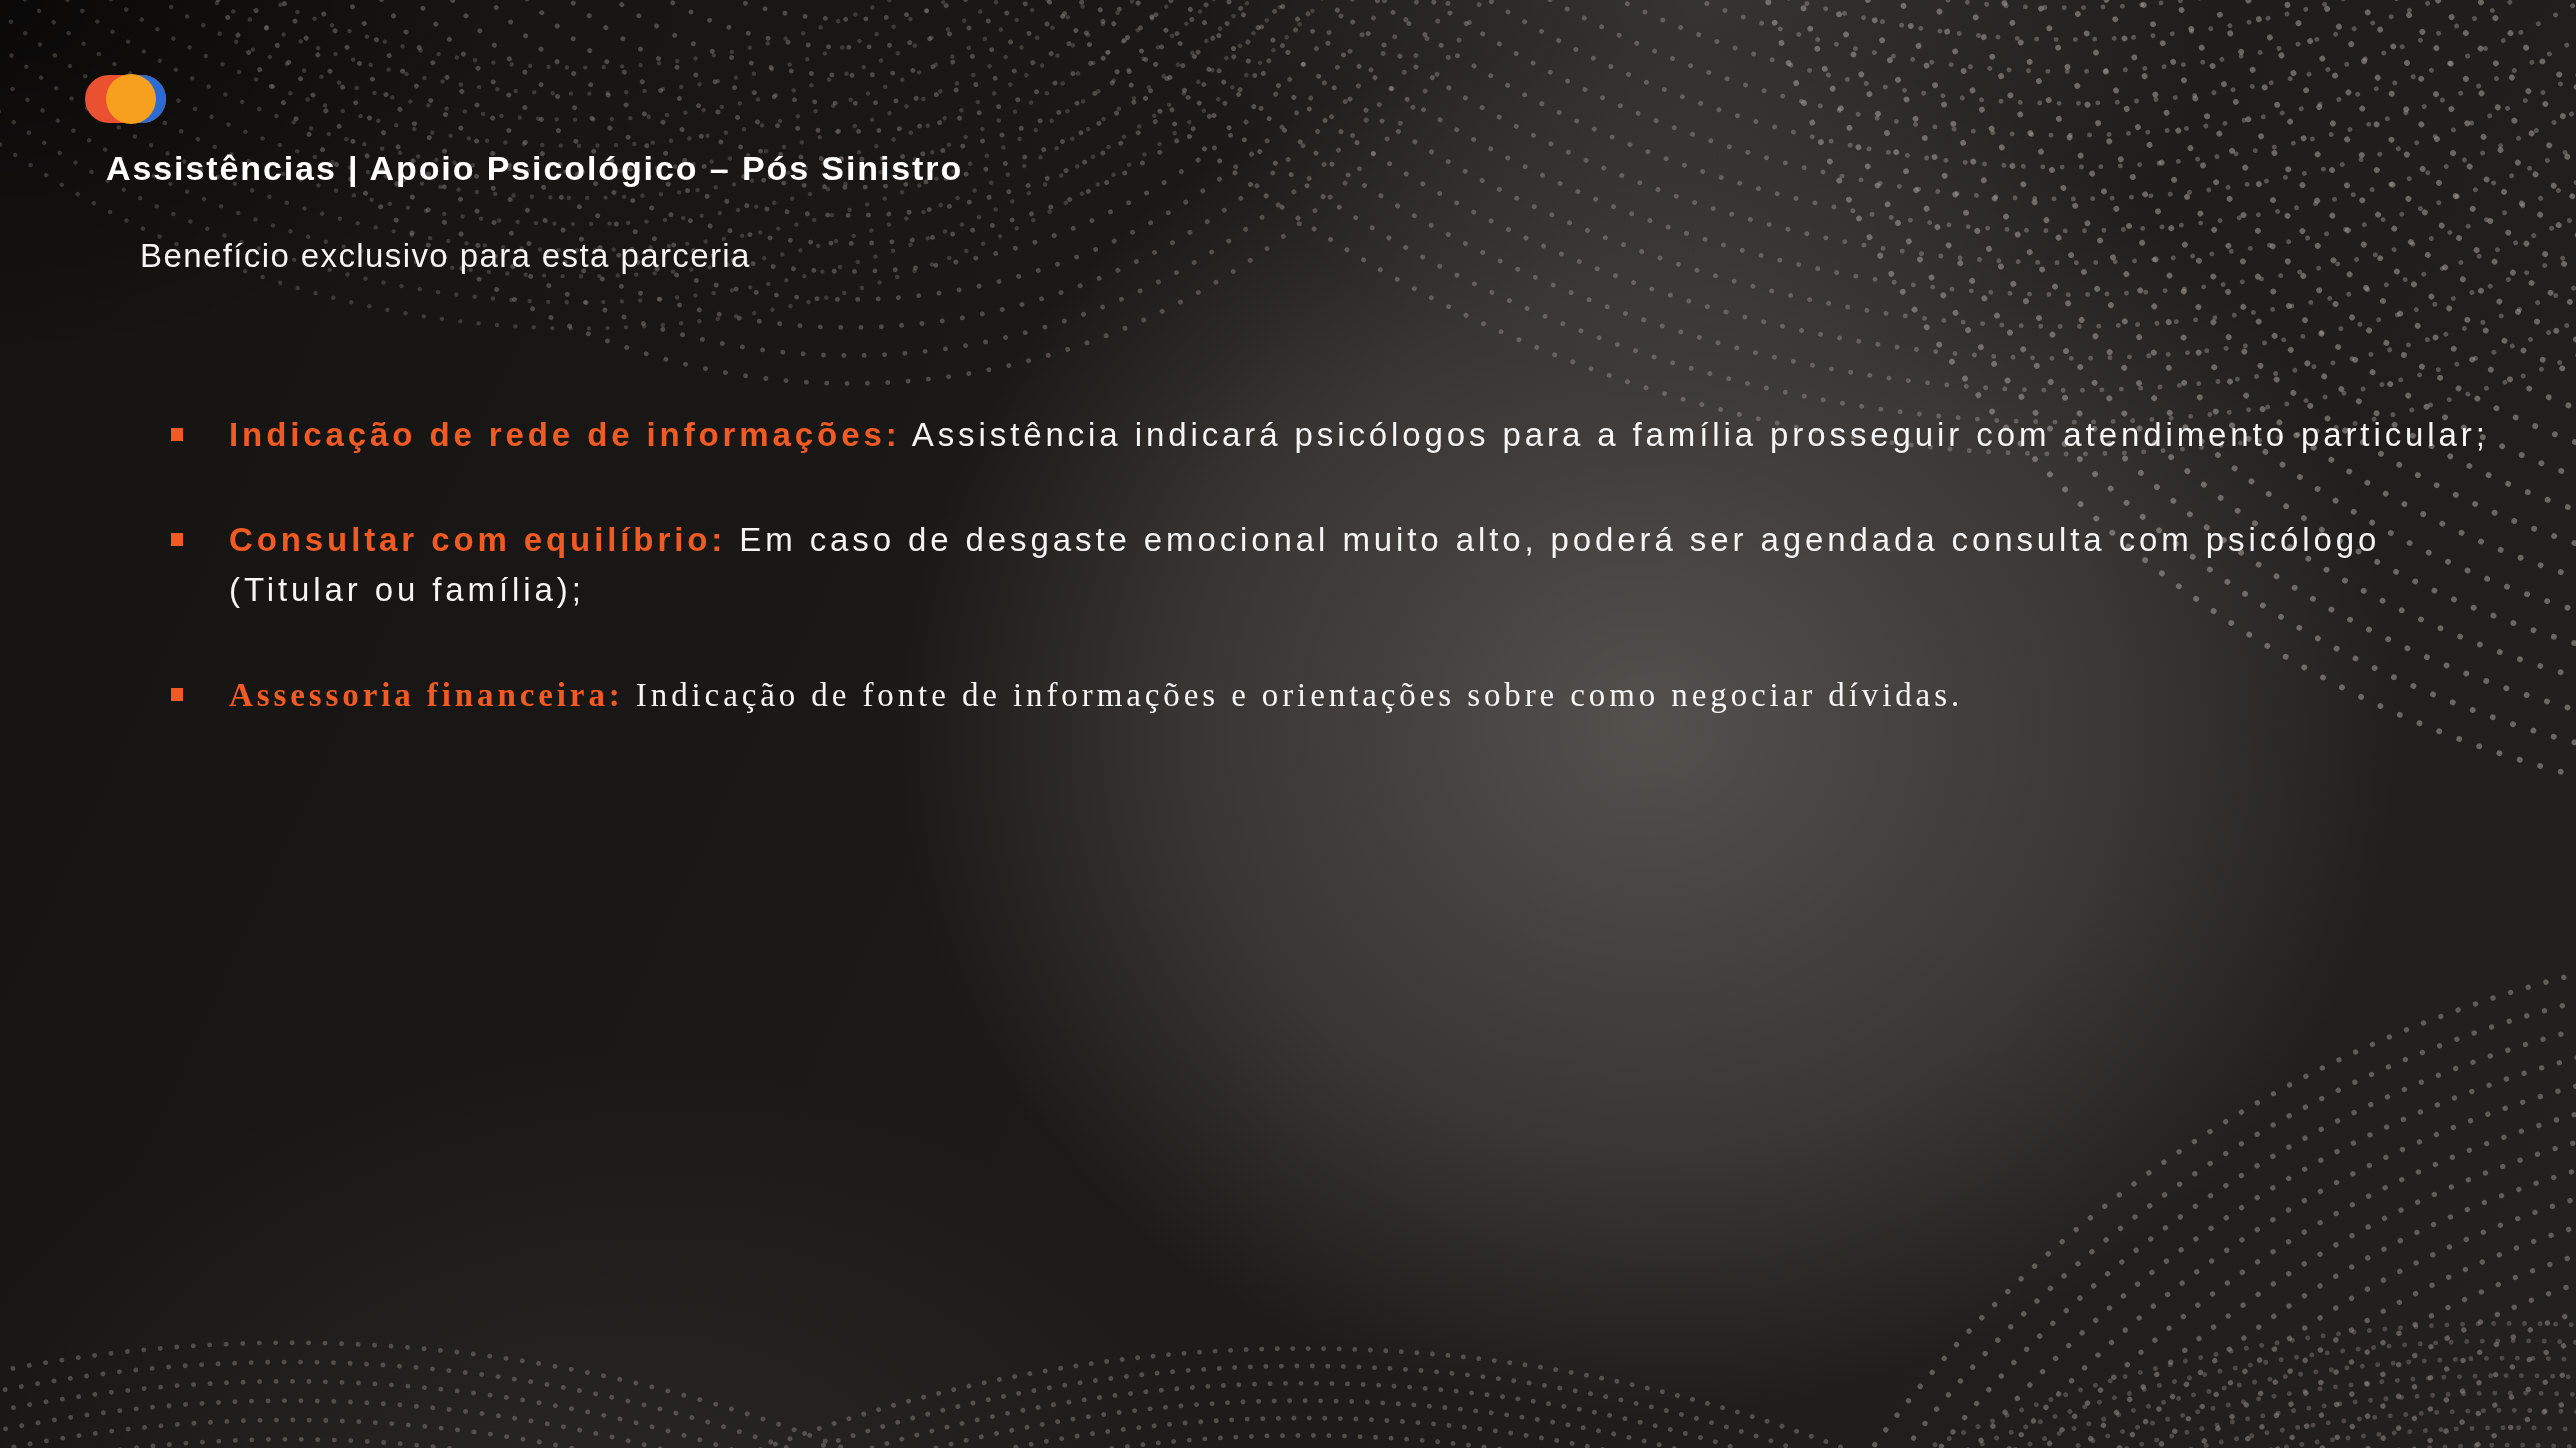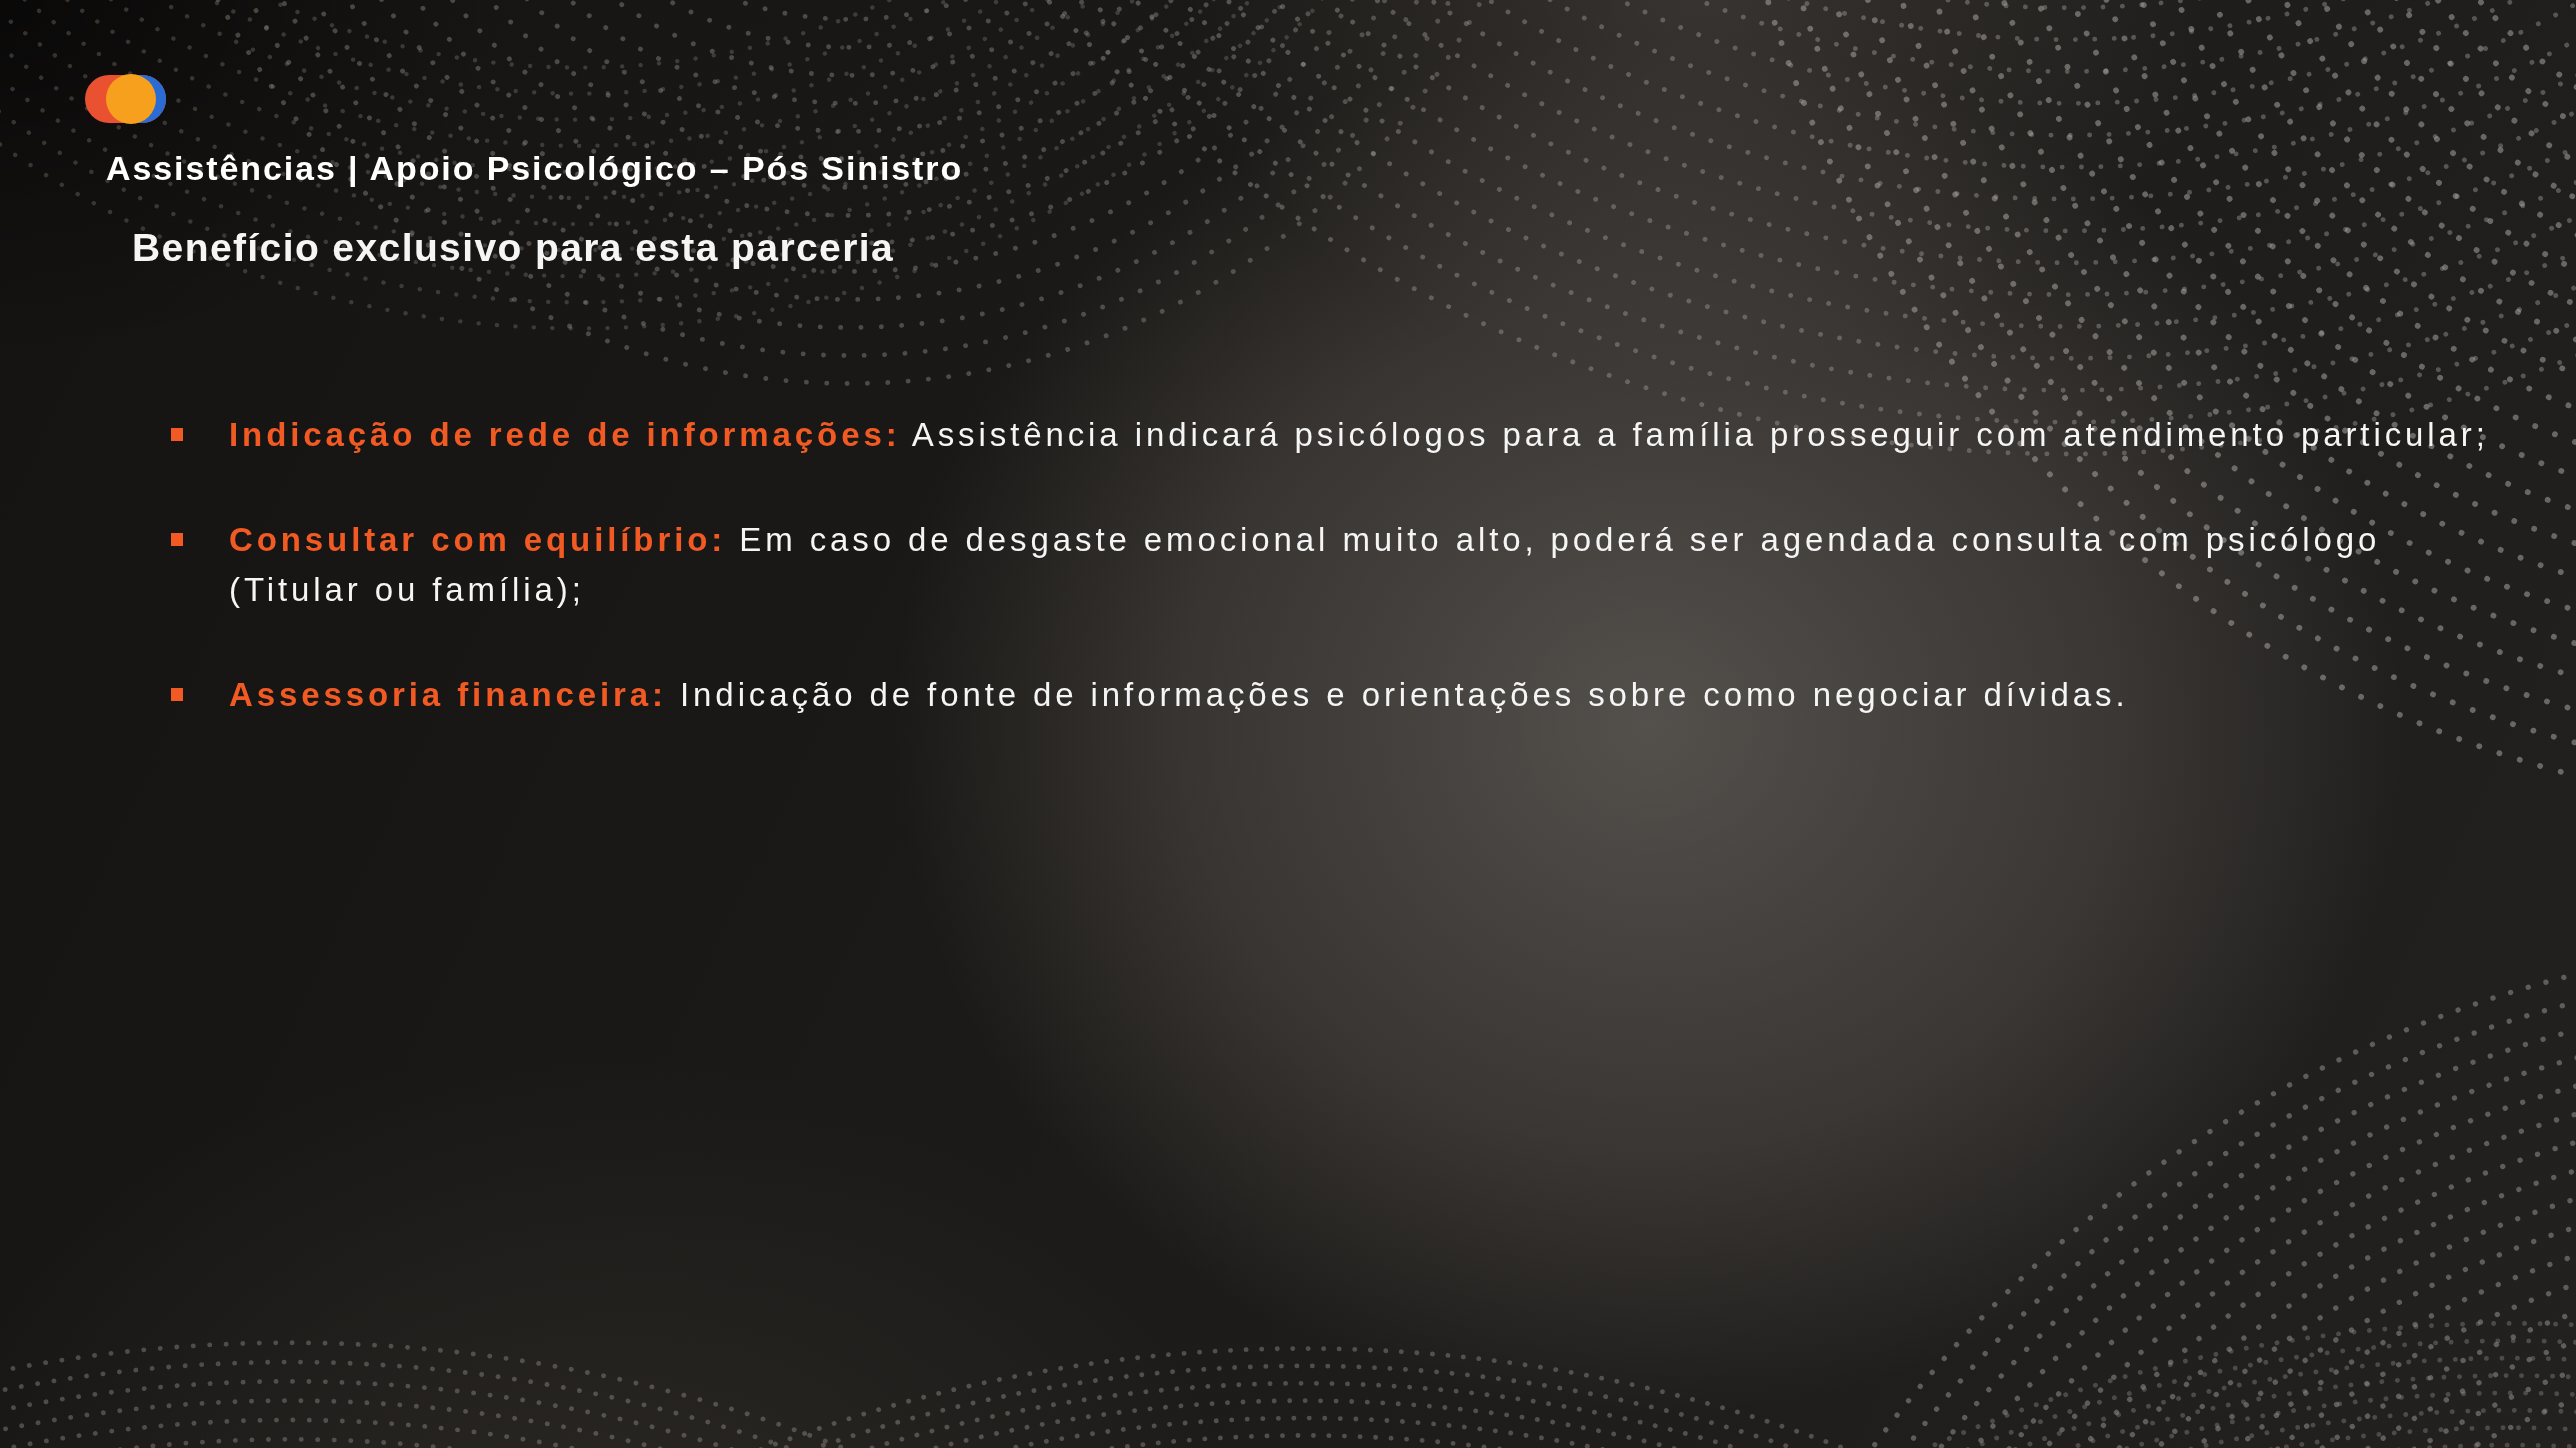--- a/index.html
+++ b/index.html
@@ -25,31 +25,31 @@
   .waves{position:absolute;inset:0;width:100%;height:100%;display:block;}
   .logo{position:absolute;left:85px;top:75px;width:81px;height:48px;}
   .logo .pill{position:absolute;left:0;top:0;width:81px;height:48px;border-radius:24px;background:var(--logo-red);}
   .logo .dot-blue{position:absolute;right:0;top:0;width:48px;height:48px;border-radius:50%;background:var(--logo-blue);}
   .logo .dot-orange{position:absolute;left:21px;top:-1px;width:50px;height:50px;border-radius:50%;background:var(--logo-orange);}
   h1.title{
     position:absolute;left:106px;top:137px;margin:0;
     font-size:34px;line-height:62px;font-weight:700;letter-spacing:1.9px;color:#FFFFFF;
   }
   .subtitle{
-    position:absolute;left:124px;top:220px;margin:8px;
-    font-size:39px;line-height:39px;font-weight:700;letter-spacing:1.4px;color:var(--text-white);
+    position:absolute;left:124px;top:220px;margin:16px;
+    font-size:33px;line-height:39px;font-weight:400;letter-spacing:1.4px;color:var(--text-white);
   }
   .content{
     position:absolute;left:169px;top:410px;width:2328px;
     color:var(--text-white);font-size:33px;line-height:50px;letter-spacing:3.9px;
   }
   .intro{margin:0 0 52px 0;}
   ul.bullets{list-style:none;margin:0;padding:0;}
   ul.bullets li{position:relative;padding-left:60px;margin:0 0 55px 0;}
-  ul.bullets li:last-child{margin-bottom:0;}
+  ul.bullets li:last-child{margin-bottom:0;font-family:Liberation Serif, serif;}
   .marker{position:absolute;left:1.9px;top:18.4px;width:12.6px;height:12.6px;background:var(--accent-orange);}
   .lead{color:var(--accent-orange);font-weight:700;}
   .rest{color:var(--text-white);}
 </style>
 </head>
 <body>
 
 <div class="stage">
 
   <svg class="waves" viewBox="0 0 2667 1500" preserveAspectRatio="none" aria-hidden="true">

